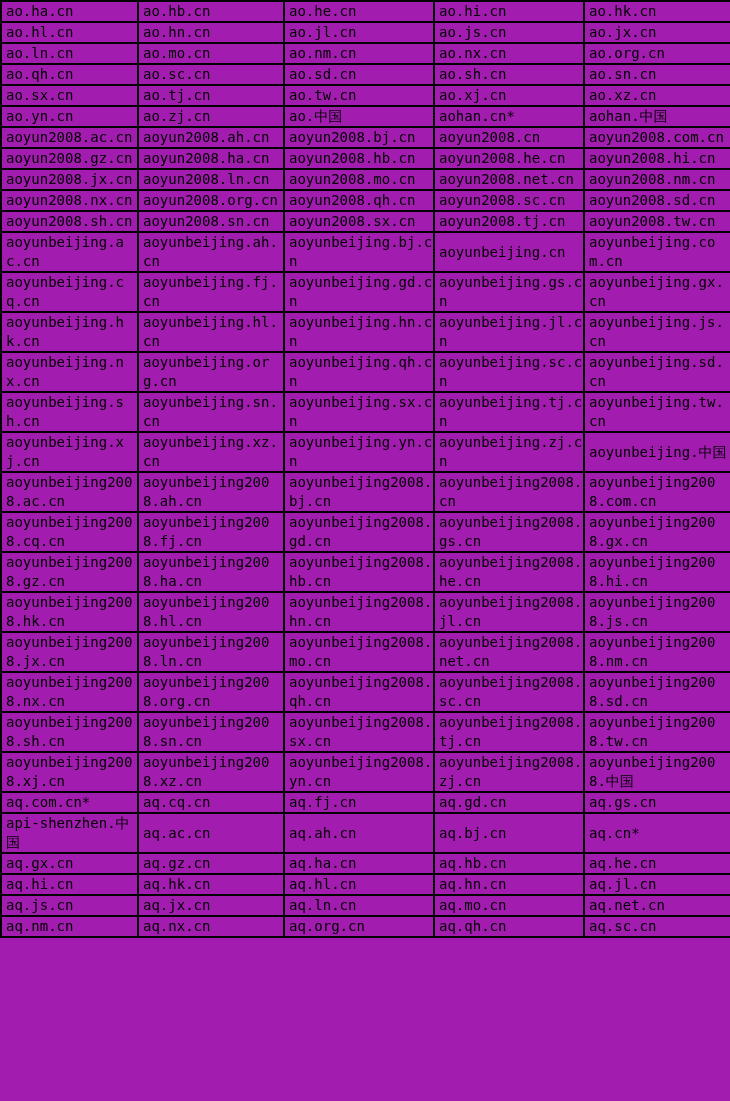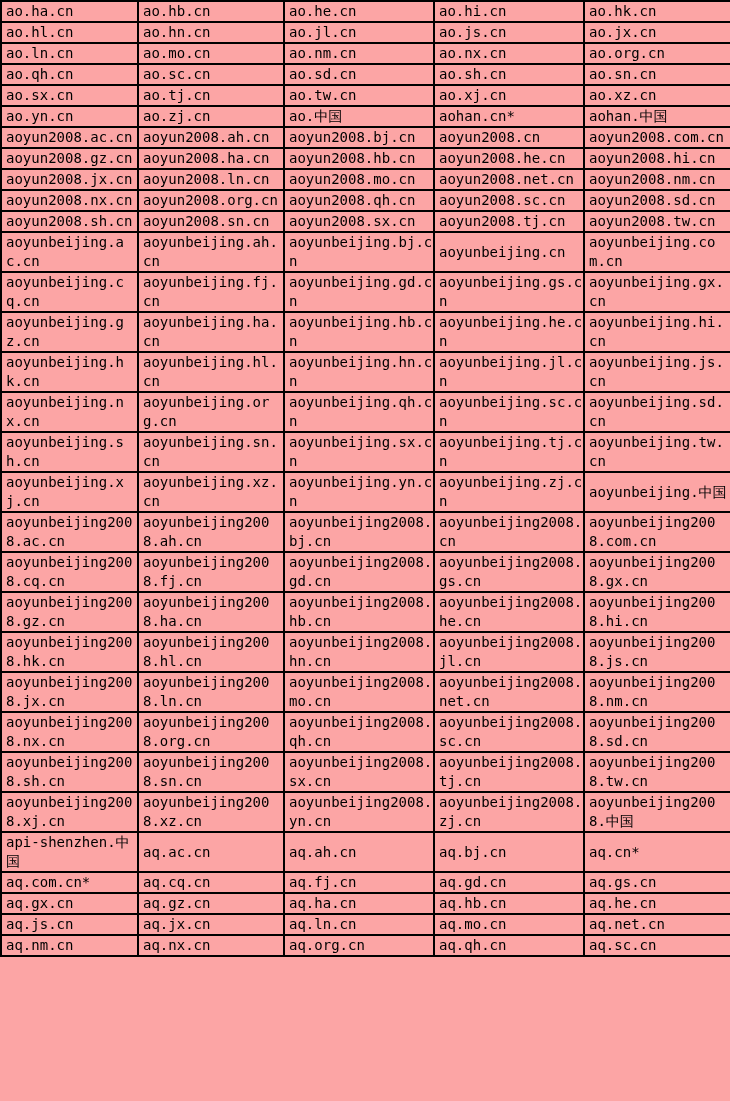--- a/index.html
+++ b/index.html
@@ -4,21 +4,21 @@
 <style>
   html, body {
     margin: 0;
     padding: 0;
     background: #ffffff;
   }
   .page {
     width: 730px;
     height: 1101px;
     overflow: hidden;
-    background: #fca5a5;
+    background: #a21caf;
   }
   table.domain-table {
     border-collapse: collapse;
     table-layout: fixed;
     width: 730px;
     font-family: "DejaVu Sans Mono", "Liberation Mono", monospace;
     font-size: 14px;
     color: #000000;
   }
   table.domain-table td {
@@ -129,27 +129,20 @@
           <td>aoyunbeijing.com.cn</td>
         </tr>
         <tr>
           <td>aoyunbeijing.cq.cn</td>
           <td>aoyunbeijing.fj.cn</td>
           <td>aoyunbeijing.gd.cn</td>
           <td>aoyunbeijing.gs.cn</td>
           <td>aoyunbeijing.gx.cn</td>
         </tr>
         <tr>
-          <td>aoyunbeijing.gz.cn</td>
-          <td>aoyunbeijing.ha.cn</td>
-          <td>aoyunbeijing.hb.cn</td>
-          <td>aoyunbeijing.he.cn</td>
-          <td>aoyunbeijing.hi.cn</td>
-        </tr>
-        <tr>
           <td>aoyunbeijing.hk.cn</td>
           <td>aoyunbeijing.hl.cn</td>
           <td>aoyunbeijing.hn.cn</td>
           <td>aoyunbeijing.jl.cn</td>
           <td>aoyunbeijing.js.cn</td>
         </tr>
         <tr>
           <td>aoyunbeijing.nx.cn</td>
           <td>aoyunbeijing.org.cn</td>
           <td>aoyunbeijing.qh.cn</td>
@@ -220,41 +213,48 @@
           <td>aoyunbeijing2008.tw.cn</td>
         </tr>
         <tr>
           <td>aoyunbeijing2008.xj.cn</td>
           <td>aoyunbeijing2008.xz.cn</td>
           <td>aoyunbeijing2008.yn.cn</td>
           <td>aoyunbeijing2008.zj.cn</td>
           <td>aoyunbeijing2008.中国</td>
         </tr>
         <tr>
+          <td>aq.com.cn*</td>
+          <td>aq.cq.cn</td>
+          <td>aq.fj.cn</td>
+          <td>aq.gd.cn</td>
+          <td>aq.gs.cn</td>
+        </tr>
+        <tr>
           <td>api-shenzhen.中国</td>
           <td>aq.ac.cn</td>
           <td>aq.ah.cn</td>
           <td>aq.bj.cn</td>
           <td>aq.cn*</td>
         </tr>
         <tr>
-          <td>aq.com.cn*</td>
-          <td>aq.cq.cn</td>
-          <td>aq.fj.cn</td>
-          <td>aq.gd.cn</td>
-          <td>aq.gs.cn</td>
-        </tr>
-        <tr>
           <td>aq.gx.cn</td>
           <td>aq.gz.cn</td>
           <td>aq.ha.cn</td>
           <td>aq.hb.cn</td>
           <td>aq.he.cn</td>
         </tr>
         <tr>
+          <td>aq.hi.cn</td>
+          <td>aq.hk.cn</td>
+          <td>aq.hl.cn</td>
+          <td>aq.hn.cn</td>
+          <td>aq.jl.cn</td>
+        </tr>
+        <tr>
           <td>aq.js.cn</td>
           <td>aq.jx.cn</td>
           <td>aq.ln.cn</td>
           <td>aq.mo.cn</td>
           <td>aq.net.cn</td>
         </tr>
         <tr>
           <td>aq.nm.cn</td>
           <td>aq.nx.cn</td>
           <td>aq.org.cn</td>

